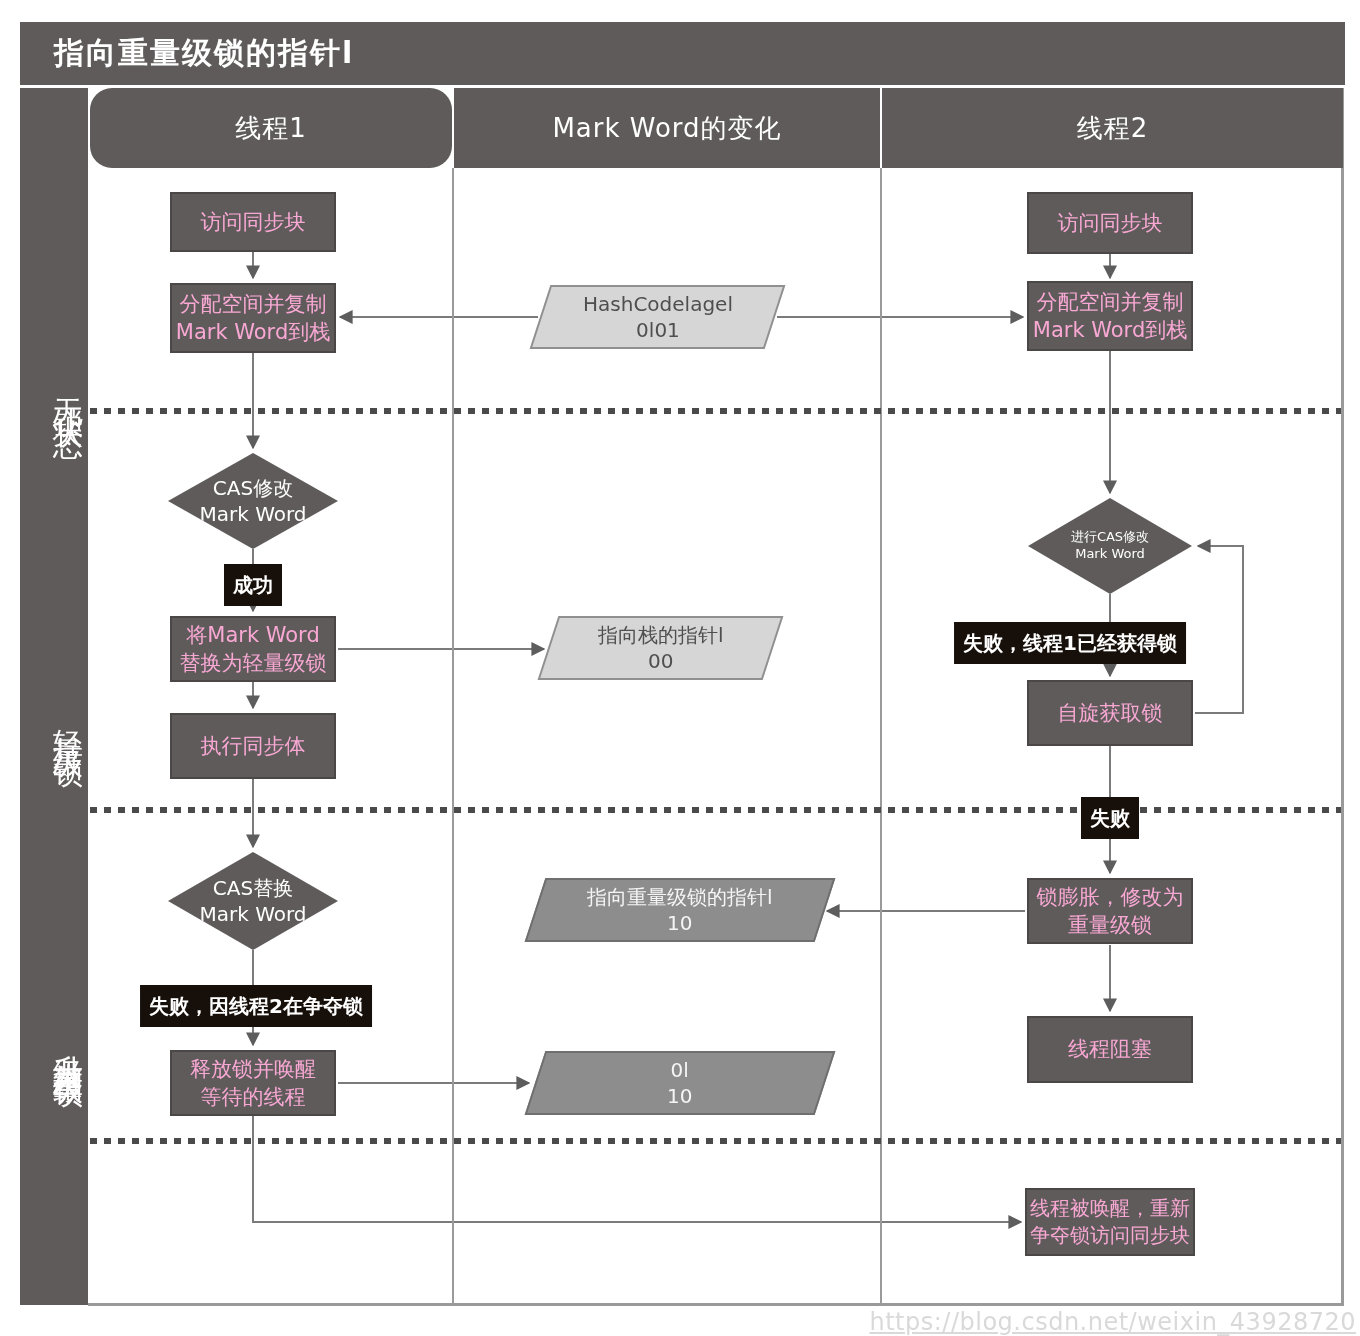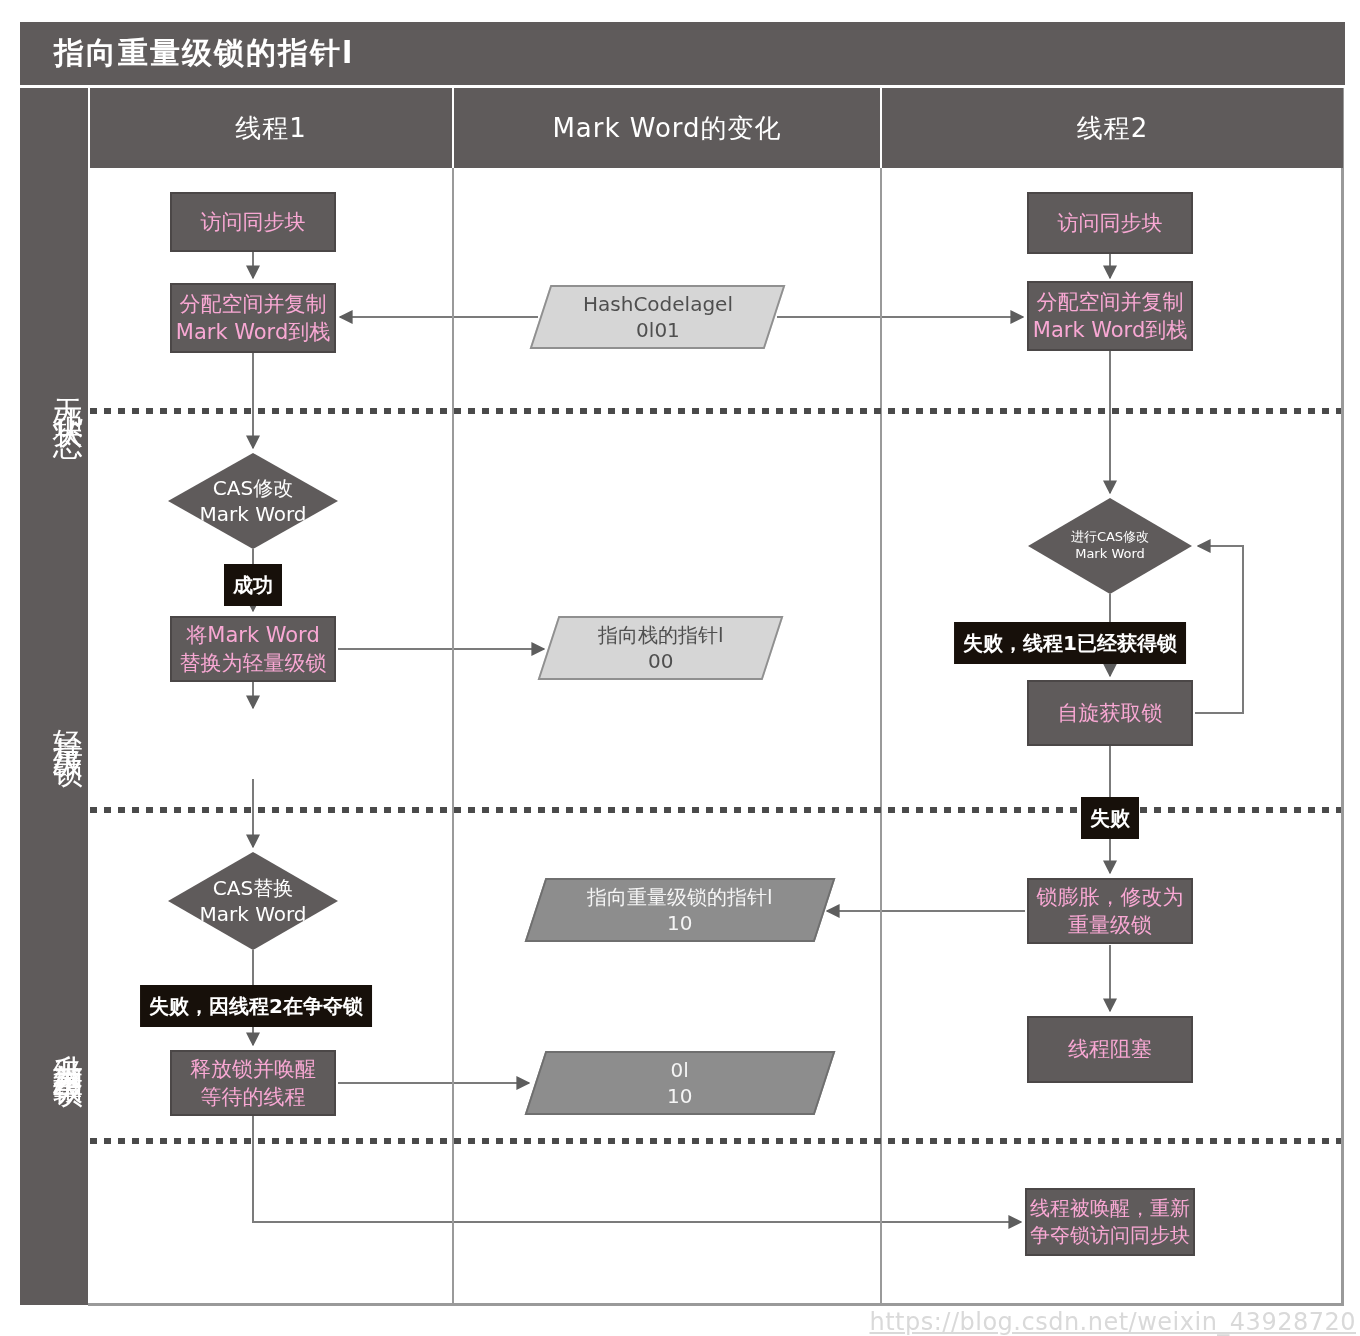--- a/index.html
+++ b/index.html
@@ -103,41 +103,42 @@
     </g>
   </svg>
 
   <div class="titlebar">指向重量级锁的指针l</div>
 
   <div class="sidebar"></div>
   <div class="vlabel" style="top:280px;height:230px;">无锁状态</div>
   <div class="vlabel" style="top:610px;height:230px;">轻量级锁</div>
   <div class="vlabel" style="top:910px;height:270px;letter-spacing:4px;">升级为重量级锁</div>
 
-  <div class="hcell" style="left:90px;width:362px;">线程1</div>
+  <div class="hcell" style="left:90px;width:362px;border-radius:22px;">线程1</div>
   <div class="hcell" style="left:454px;width:426px;">Mark Word的变化</div>
   <div class="hcell" style="left:882px;width:461px;">线程2</div>
 
   <div class="vsep" style="left:452px;"></div>
   <div class="vsep" style="left:880px;"></div>
   <div class="rborder"></div>
   <div class="bborder"></div>
 
   <div class="dashline" style="top:408px;"></div>
   <div class="dashline" style="top:807px;"></div>
   <div class="dashline" style="top:1138px;"></div>
 
   <div class="node" style="left:170px;top:192px;width:166px;height:60px;">访问同步块</div>
   <div class="node" style="left:170px;top:283px;width:166px;height:70px;">分配空间并复制
 Mark Word到栈</div>
   <div class="diamond" style="left:168px;top:453px;width:170px;height:96px;">CAS修改
 Mark Word</div>
   <div class="taglabel centerx" style="left:253px;top:564px;">成功</div>
   <div class="node" style="left:170px;top:616px;width:166px;height:66px;">将Mark Word
 替换为轻量级锁</div>
+  <div class="node" style="left:170px;top:713px;width:166px;height:66px;">执行同步体</div>
   <div class="diamond" style="left:168px;top:852px;width:170px;height:98px;">CAS替换
 Mark Word</div>
   <div class="taglabel centerx" style="left:256px;top:985px;">失败，因线程2在争夺锁</div>
   <div class="node" style="left:170px;top:1050px;width:166px;height:66px;">释放锁并唤醒
 等待的线程</div>
 
   <div class="para" style="left:540px;top:285px;width:235px;height:64px;">
     <span class="inner">HashCodelagel
 0l01</span>
   </div>

